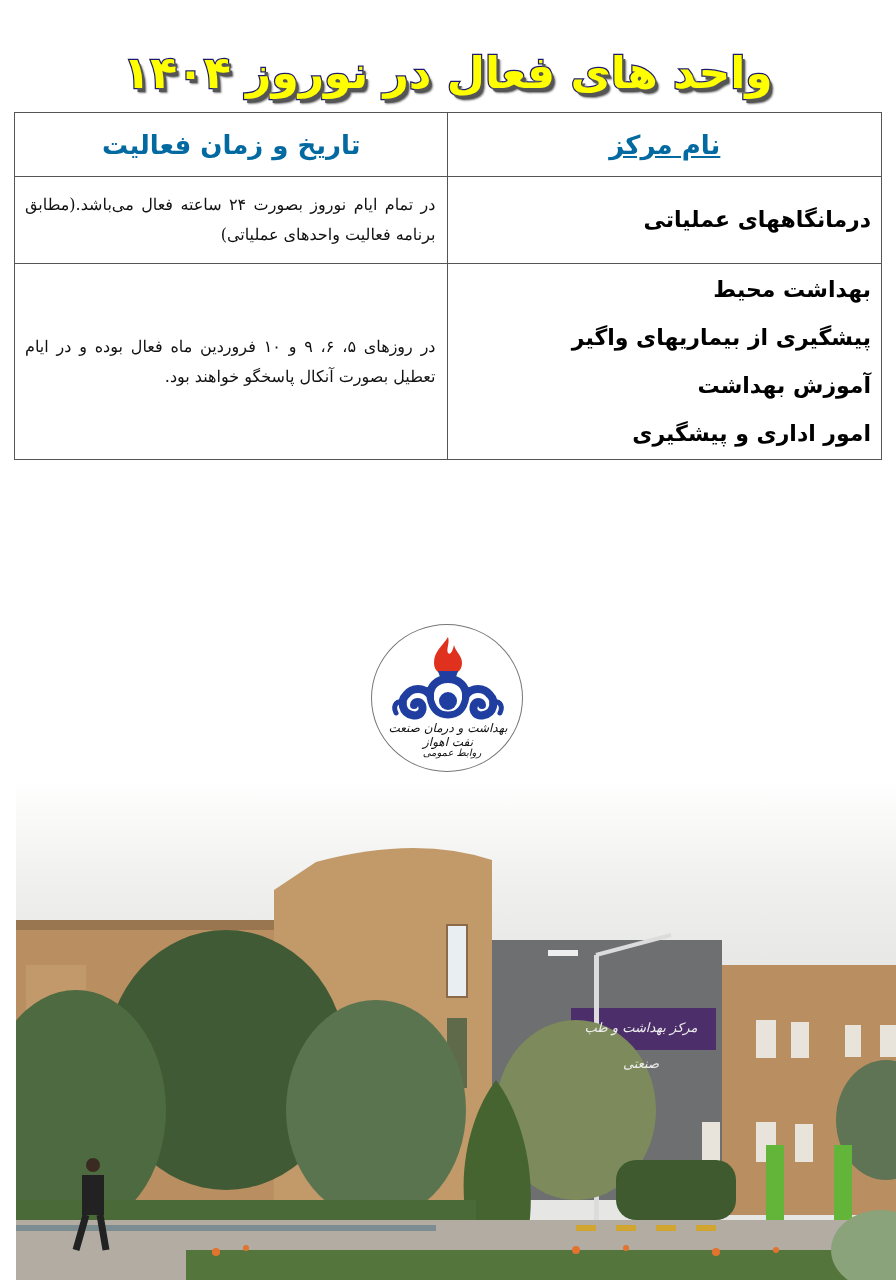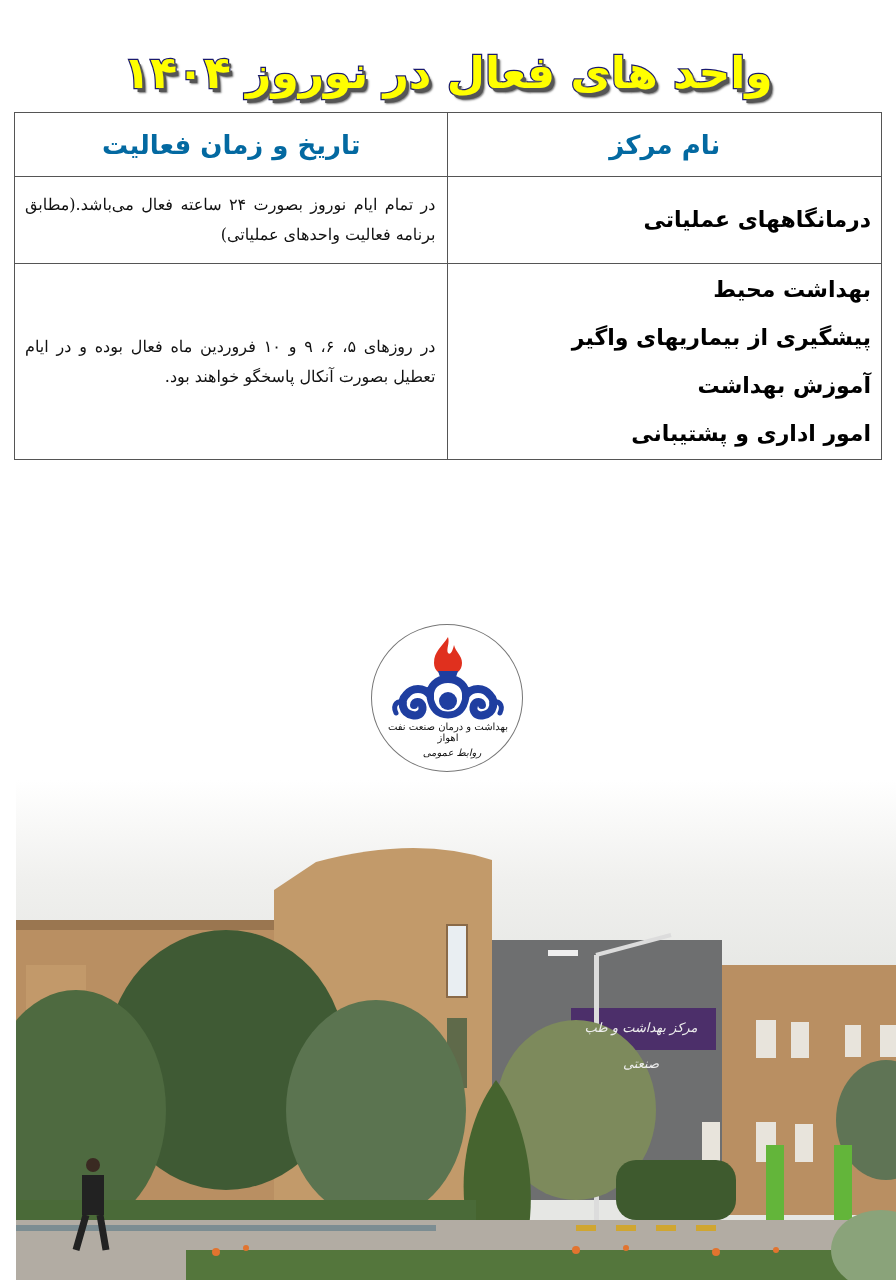--- a/index.html
+++ b/index.html
@@ -32,21 +32,21 @@
       vertical-align: middle;
     }
     .dept-head {
       height: 62px; text-align: center;
       font-weight: bold; font-size: 26px; color: #000;
     }
     .col-head {
       height: 64px; text-align: center;
       font-weight: bold; font-size: 26px; color: #0369a1;
     }
-    .col-right { width: 434px; }
+    .col-right { width: 434px; text-decoration: underline; }
     .col-left { width: 434px; }
     .center-name {
       text-align: right; padding-right: 10px;
       font-weight: bold; font-size: 22px; color: #000;
     }
     .center-name .line { display: block; line-height: 48px; }
     .desc {
       text-align: justify; text-align-last: right;
       padding: 6px 12px 6px 10px;
       font-family: "DejaVu Serif", serif;
@@ -56,21 +56,21 @@
     .row2 { height: 87px; }
     .row3 { height: 196px; }
 
     .logo {
       position: absolute; left: 371px; top: 624px; width: 152px; height: 148px;
       border-radius: 50%; border: 1.5px solid #777; background: #fff;
     }
     .logo svg { position: absolute; left: 0; top: 0; }
     .logo-text1 {
       position: absolute; left: 8px; top: 96px; width: 136px; text-align: center;
-      direction: rtl; font-family: "DejaVu Serif", serif; font-size: 10px; color: #111;
+      direction: rtl; font-family: "DejaVu Serif", serif; font-size: 12px; font-style: italic; color: #111;
     }
     .logo-text2 {
       position: absolute; left: 12px; top: 122px; width: 136px; text-align: center;
       direction: rtl; font-family: "DejaVu Serif", serif; font-size: 10px; font-style: italic; color: #111;
     }
 
     .photo {
       position: absolute; left: 16px; top: 780px; width: 896px; height: 500px; overflow: hidden;
       background: linear-gradient(#ffffff 0%, #f0f0ee 20%, #e6e7e4 40%, #e6e7e4 100%);
     }
@@ -97,21 +97,21 @@
     <td class="center-name">
       <span class="line">درمانگاههای عملیاتی</span>
     </td>
     <td class="desc">در تمام ایام نوروز بصورت ۲۴ ساعته فعال می‌باشد.(مطابق برنامه فعالیت واحدهای عملیاتی)</td>
   </tr>
   <tr class="row3">
     <td class="center-name">
       <span class="line">بهداشت محیط</span>
       <span class="line">پیشگیری از بیماریهای واگیر</span>
       <span class="line">آموزش بهداشت</span>
-      <span class="line">امور اداری و پشتیبانی</span>
+      <span class="line">امور اداری و پیشگیری</span>
     </td>
     <td class="desc">در روزهای ۵، ۶، ۹ و ۱۰ فروردین ماه فعال بوده و در ایام تعطیل بصورت آنکال پاسخگو خواهند بود.</td>
   </tr>
 </tbody>
   </table>
 
 <div class="logo">
   <svg width="152" height="148" viewBox="0 0 152 148">
 
     <path d="M76 12 C70 22 62 26 62 38 C62 46 68 50 76 50 C84 50 90 46 90 38 C90 30 84 28 82 20 C80 28 78 30 76 28 C74 24 78 18 76 12 Z" fill="#e0301e"></path>

